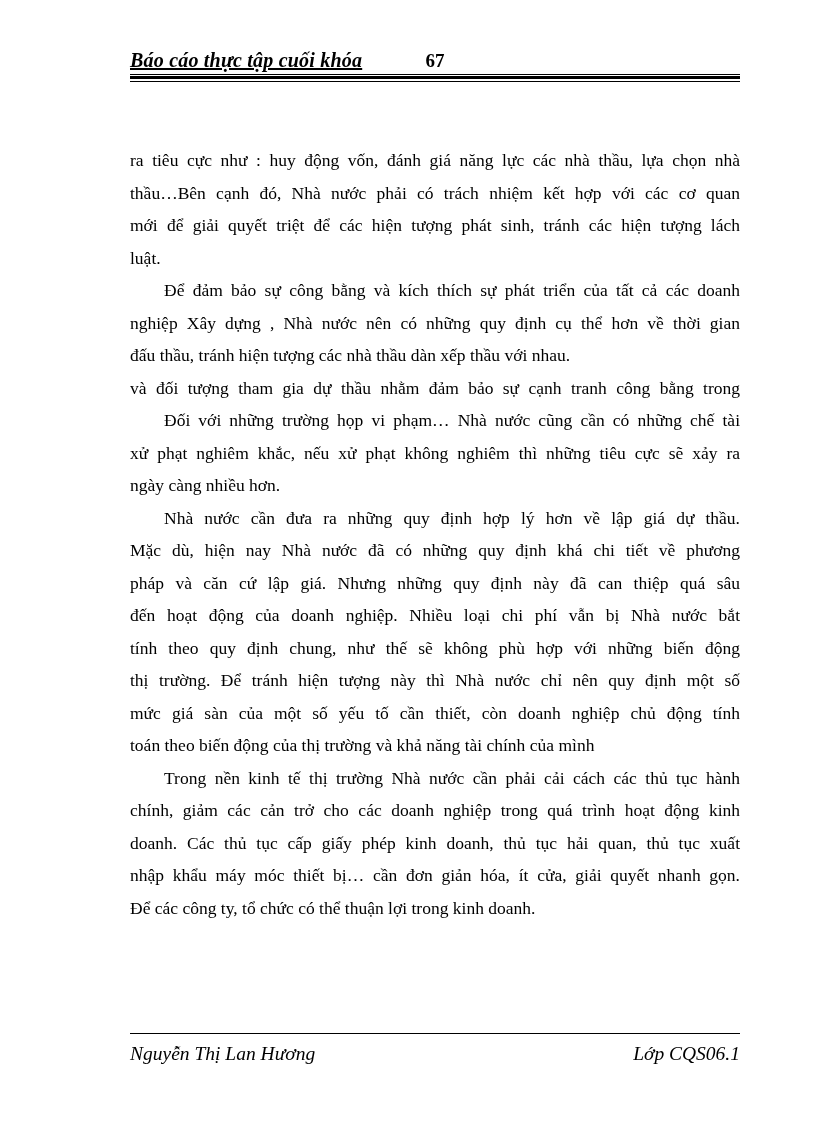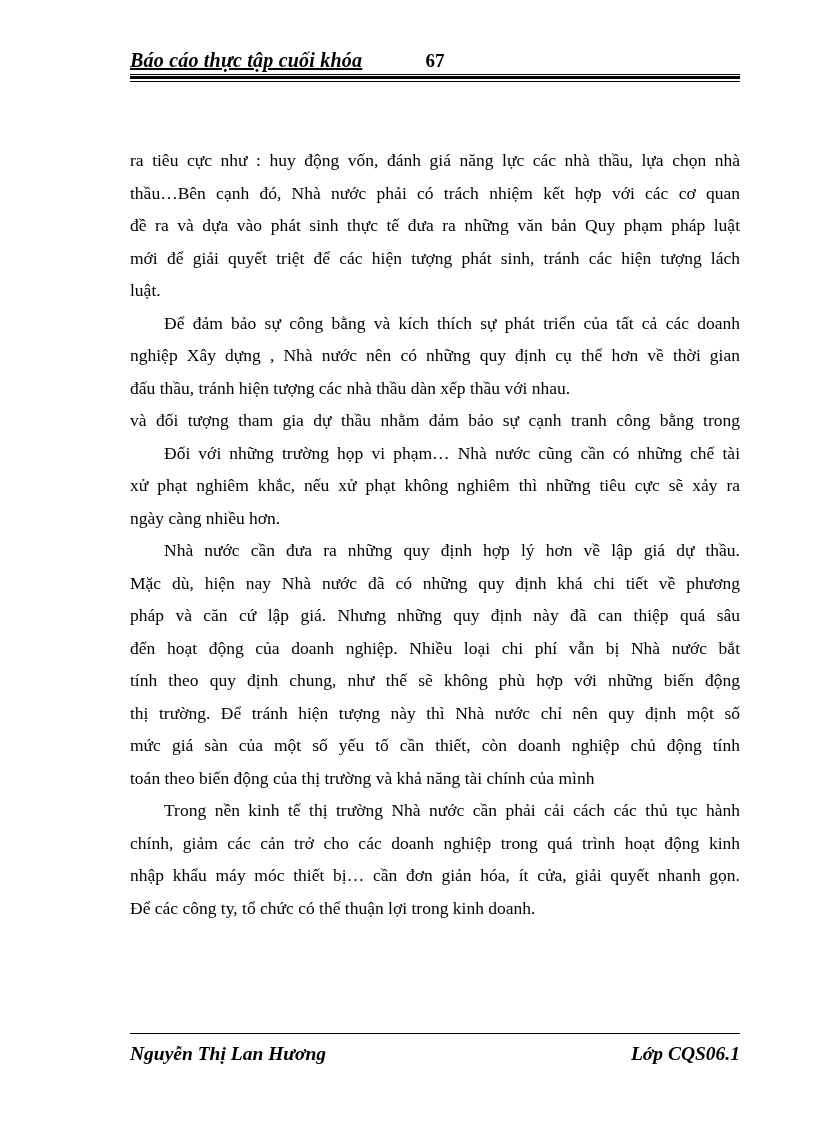--- a/index.html
+++ b/index.html
@@ -58,42 +58,41 @@
   .para.indent .line:first-child{text-indent:34px;}
   
   .footer{
     position:absolute;
     left:130px;right:76px;
     top:1033px;
     border-top:1px solid #000;
     padding-top:9px;
     display:flex;
     justify-content:space-between;
-    font-weight:bold;
+    font-weight:normal;
     font-style:italic;
     font-size:19.5px;
   }
 </style>
 </head>
 <body>
 
 <div class="page">
 
   <div class="header-row">
     <span class="header-title">Báo cáo thực tập cuối khóa</span>
     <span class="page-num">67</span>
   </div>
   <div class="rule-thick"></div>
   <div class="rule-thin"></div>
 
   <div class="doc-body">
       <div class="para">
         <div class="line">ra tiêu cực như : huy động vốn, đánh giá năng lực các nhà thầu, lựa chọn nhà</div>
         <div class="line">thầu…Bên cạnh đó, Nhà nước phải có trách nhiệm kết hợp với các cơ quan</div>
-        <div class="line">đề ra và dựa vào phát sinh thực tế đưa ra những văn bản Quy phạm pháp luật</div>
         <div class="line">mới để giải quyết triệt để các hiện tượng phát sinh, tránh các hiện tượng lách</div>
         <div class="line para-last">luật.</div>
       </div>
       <div class="para indent">
         <div class="line">Để đảm bảo sự công bằng và kích thích sự phát triển của tất cả các doanh</div>
         <div class="line">nghiệp Xây dựng , Nhà nước nên có những quy định cụ thể hơn về thời gian</div>
         <div class="line para-last">đấu thầu, tránh hiện tượng các nhà thầu dàn xếp thầu với nhau.</div>
         <div class="line">và đối tượng tham gia dự thầu nhằm đảm bảo sự cạnh tranh công bằng trong</div>
       </div>
       <div class="para indent">
@@ -107,20 +106,21 @@
         <div class="line">pháp và căn cứ lập giá. Nhưng những quy định này đã can thiệp quá sâu</div>
         <div class="line">đến hoạt động của doanh nghiệp. Nhiều loại chi phí vẫn bị Nhà nước bắt</div>
         <div class="line">tính theo quy định chung, như thế sẽ không phù hợp với những biến động</div>
         <div class="line">thị trường. Để tránh hiện tượng này thì Nhà nước chỉ nên quy định một số</div>
         <div class="line">mức giá sàn của một số yếu tố cần thiết, còn doanh nghiệp chủ động tính</div>
         <div class="line para-last">toán theo biến động của thị trường và khả năng tài chính của mình</div>
       </div>
       <div class="para indent">
         <div class="line">Trong nền kinh tế thị trường Nhà nước cần phải cải cách các thủ tục hành</div>
         <div class="line">chính, giảm các cản trở cho các doanh nghiệp trong quá trình hoạt động kinh</div>
+        <div class="line">doanh. Các thủ tục cấp giấy phép kinh doanh, thủ tục hải quan, thủ tục xuất</div>
         <div class="line">nhập khẩu máy móc thiết bị… cần đơn giản hóa, ít cửa, giải quyết nhanh gọn.</div>
         <div class="line para-last">Để các công ty, tổ chức có thể thuận lợi trong kinh doanh.</div>
       </div>
     </div>
 
 </div>
 
 <div class="footer">
   <span>Nguyễn Thị Lan Hương</span>
   <span>Lớp CQS06.1</span>

